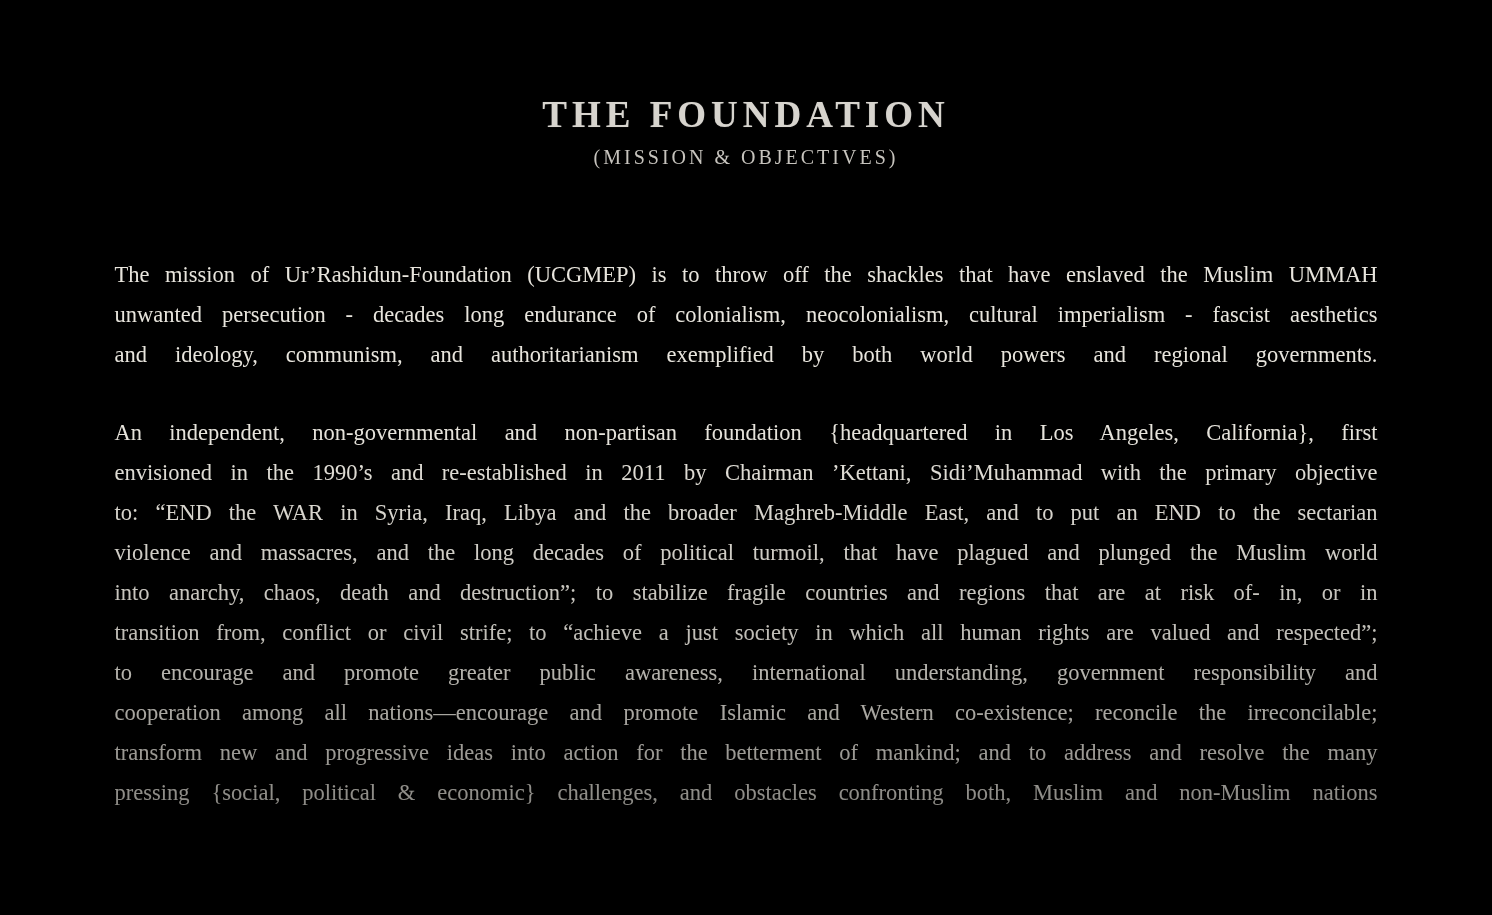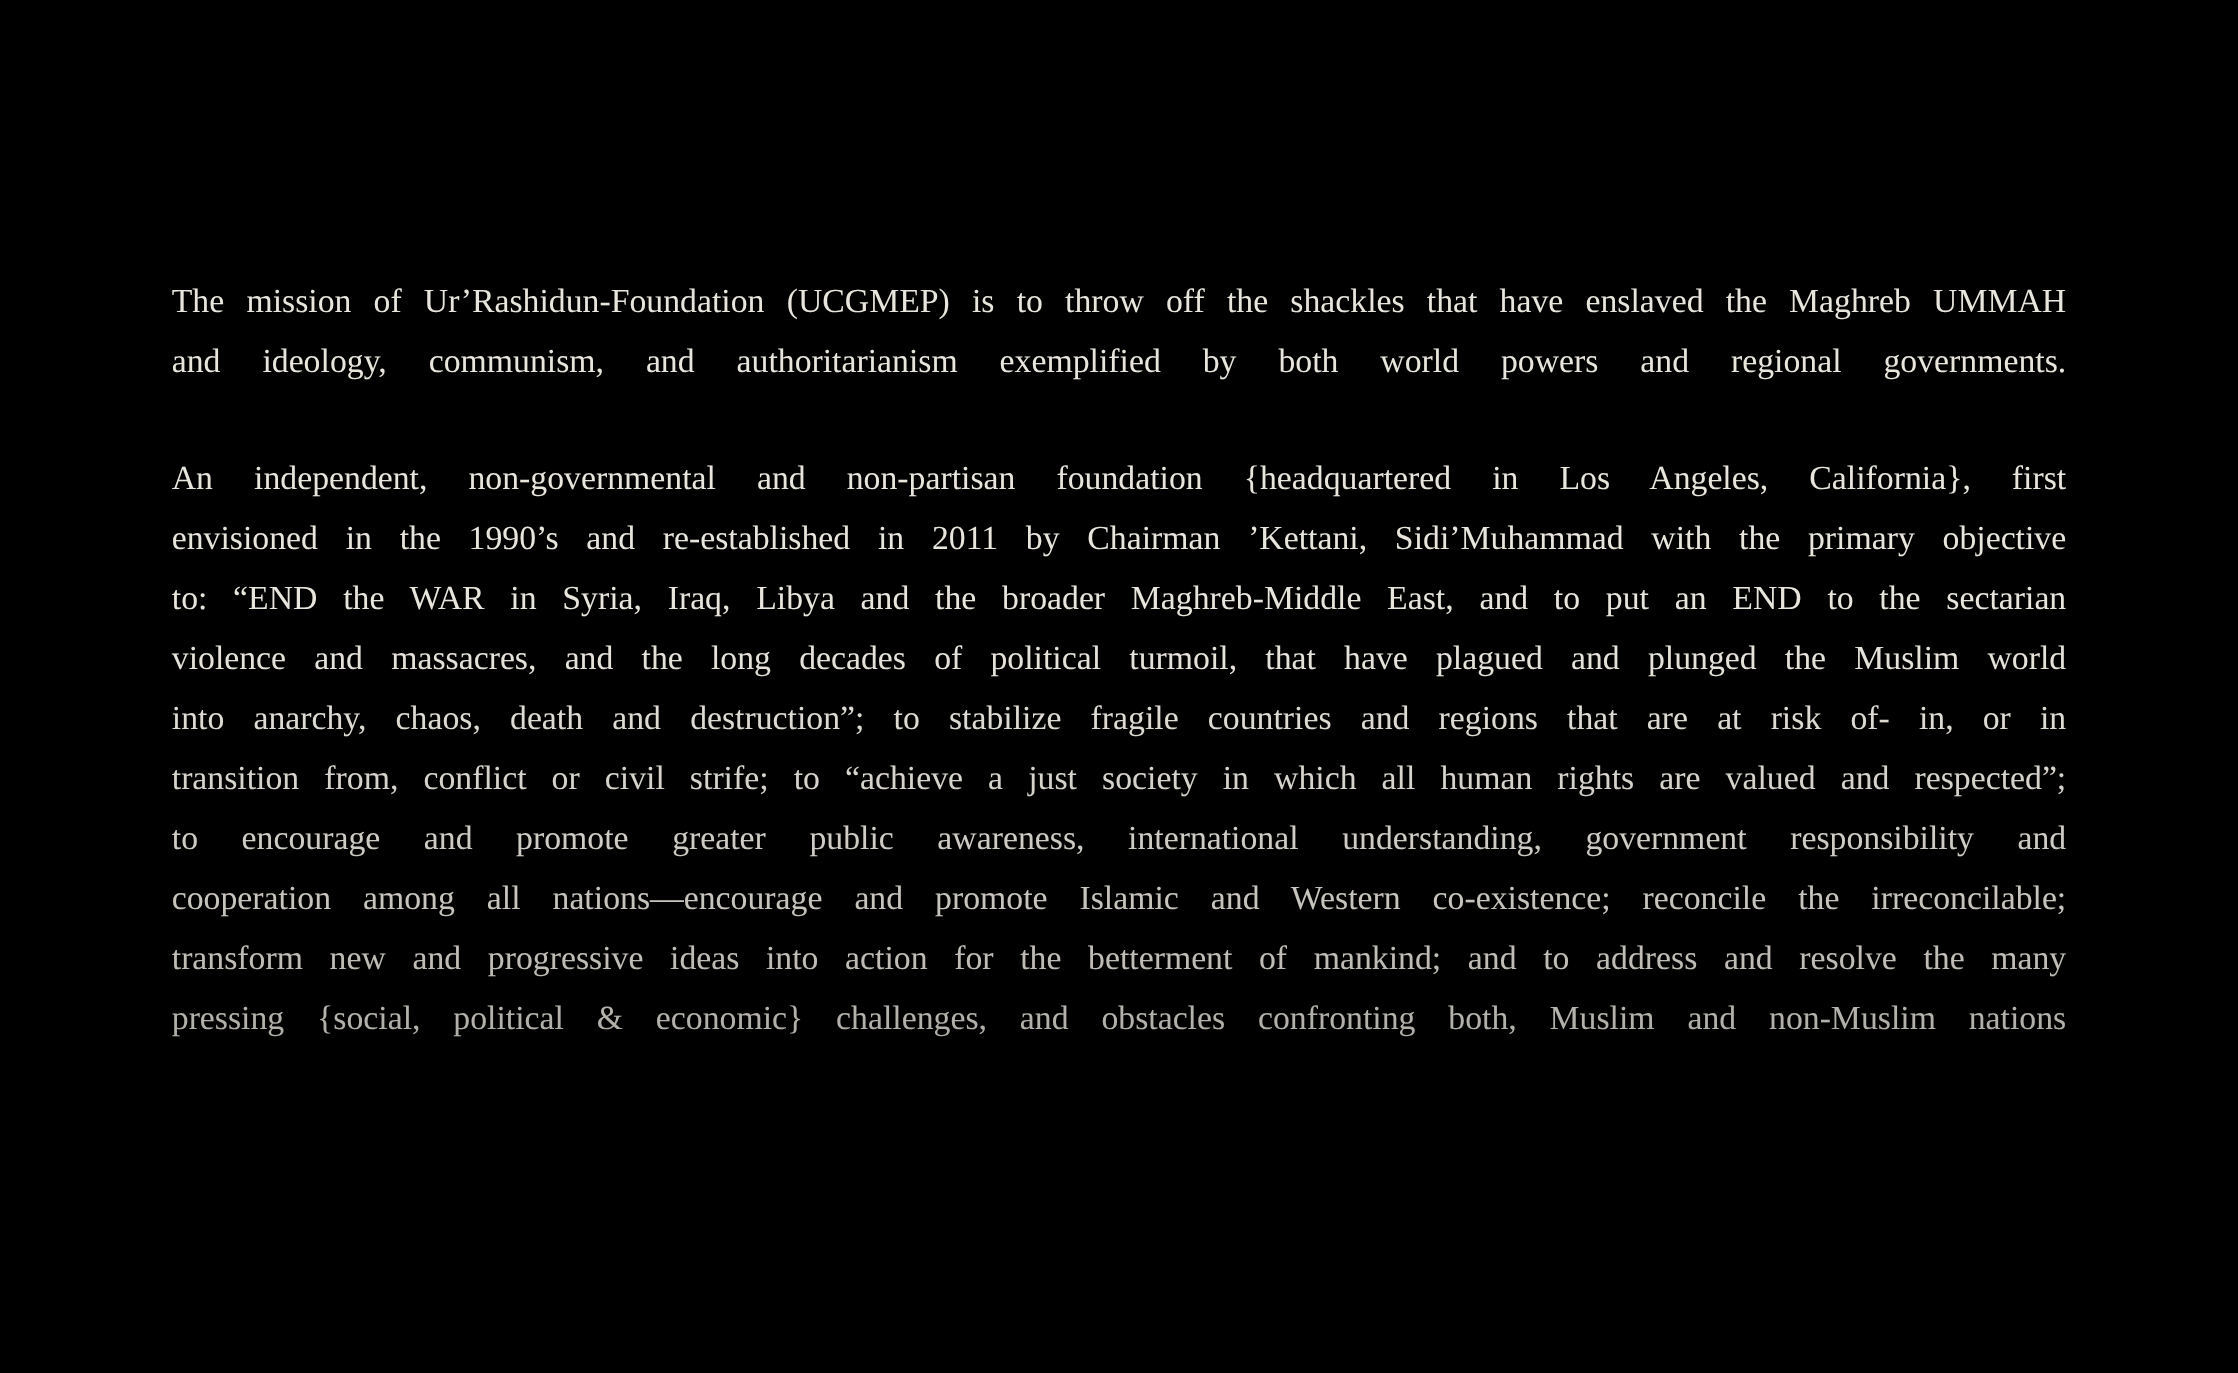--- a/index.html
+++ b/index.html
@@ -63,23 +63,28 @@
     background: linear-gradient(180deg, rgba(0,0,0,0) 0%, rgba(0,0,0,0.18) 45%, rgba(0,0,0,0.55) 100%);
     pointer-events: none;
   }
 </style>
 </head>
 <body>
 
 <div class="page">
   <div class="content">
 
+    <header>
+      <h1 class="title">THE FOUNDATION</h1>
+      <div class="subtitle">(MISSION &amp; OBJECTIVES)</div>
+    </header>
 
     <section class="para para-mission">
-      <div class="jline">The mission of Ur’Rashidun-Foundation (UCGMEP) is to throw off the shackles that have enslaved the Maghreb UMMAH</div>
+      <div class="jline">The mission of Ur’Rashidun-Foundation (UCGMEP) is to throw off the shackles that have enslaved the Muslim UMMAH</div>
+      <div class="jline">unwanted persecution - decades long endurance of colonialism, neocolonialism, cultural imperialism - fascist aesthetics</div>
       <div class="jline">and ideology, communism, and authoritarianism exemplified by both world powers and regional governments.</div>
     </section>
 
     <section class="para para-objectives">
       <div class="jline">An independent, non-governmental and non-partisan foundation {headquartered in Los Angeles, California}, first</div>
       <div class="jline">envisioned in the 1990’s and re-established in 2011 by Chairman ’Kettani, Sidi’Muhammad with the primary objective</div>
       <div class="jline">to: “END the WAR in Syria, Iraq, Libya and the broader Maghreb-Middle East, and to put an END to the sectarian</div>
       <div class="jline">violence and massacres, and the long decades of political turmoil, that have plagued and plunged the Muslim world</div>
       <div class="jline">into anarchy, chaos, death and destruction”; to stabilize fragile countries and regions that are at risk of- in, or in</div>
       <div class="jline">transition from, conflict or civil strife; to “achieve a just society in which all human rights are valued and respected”;</div>

